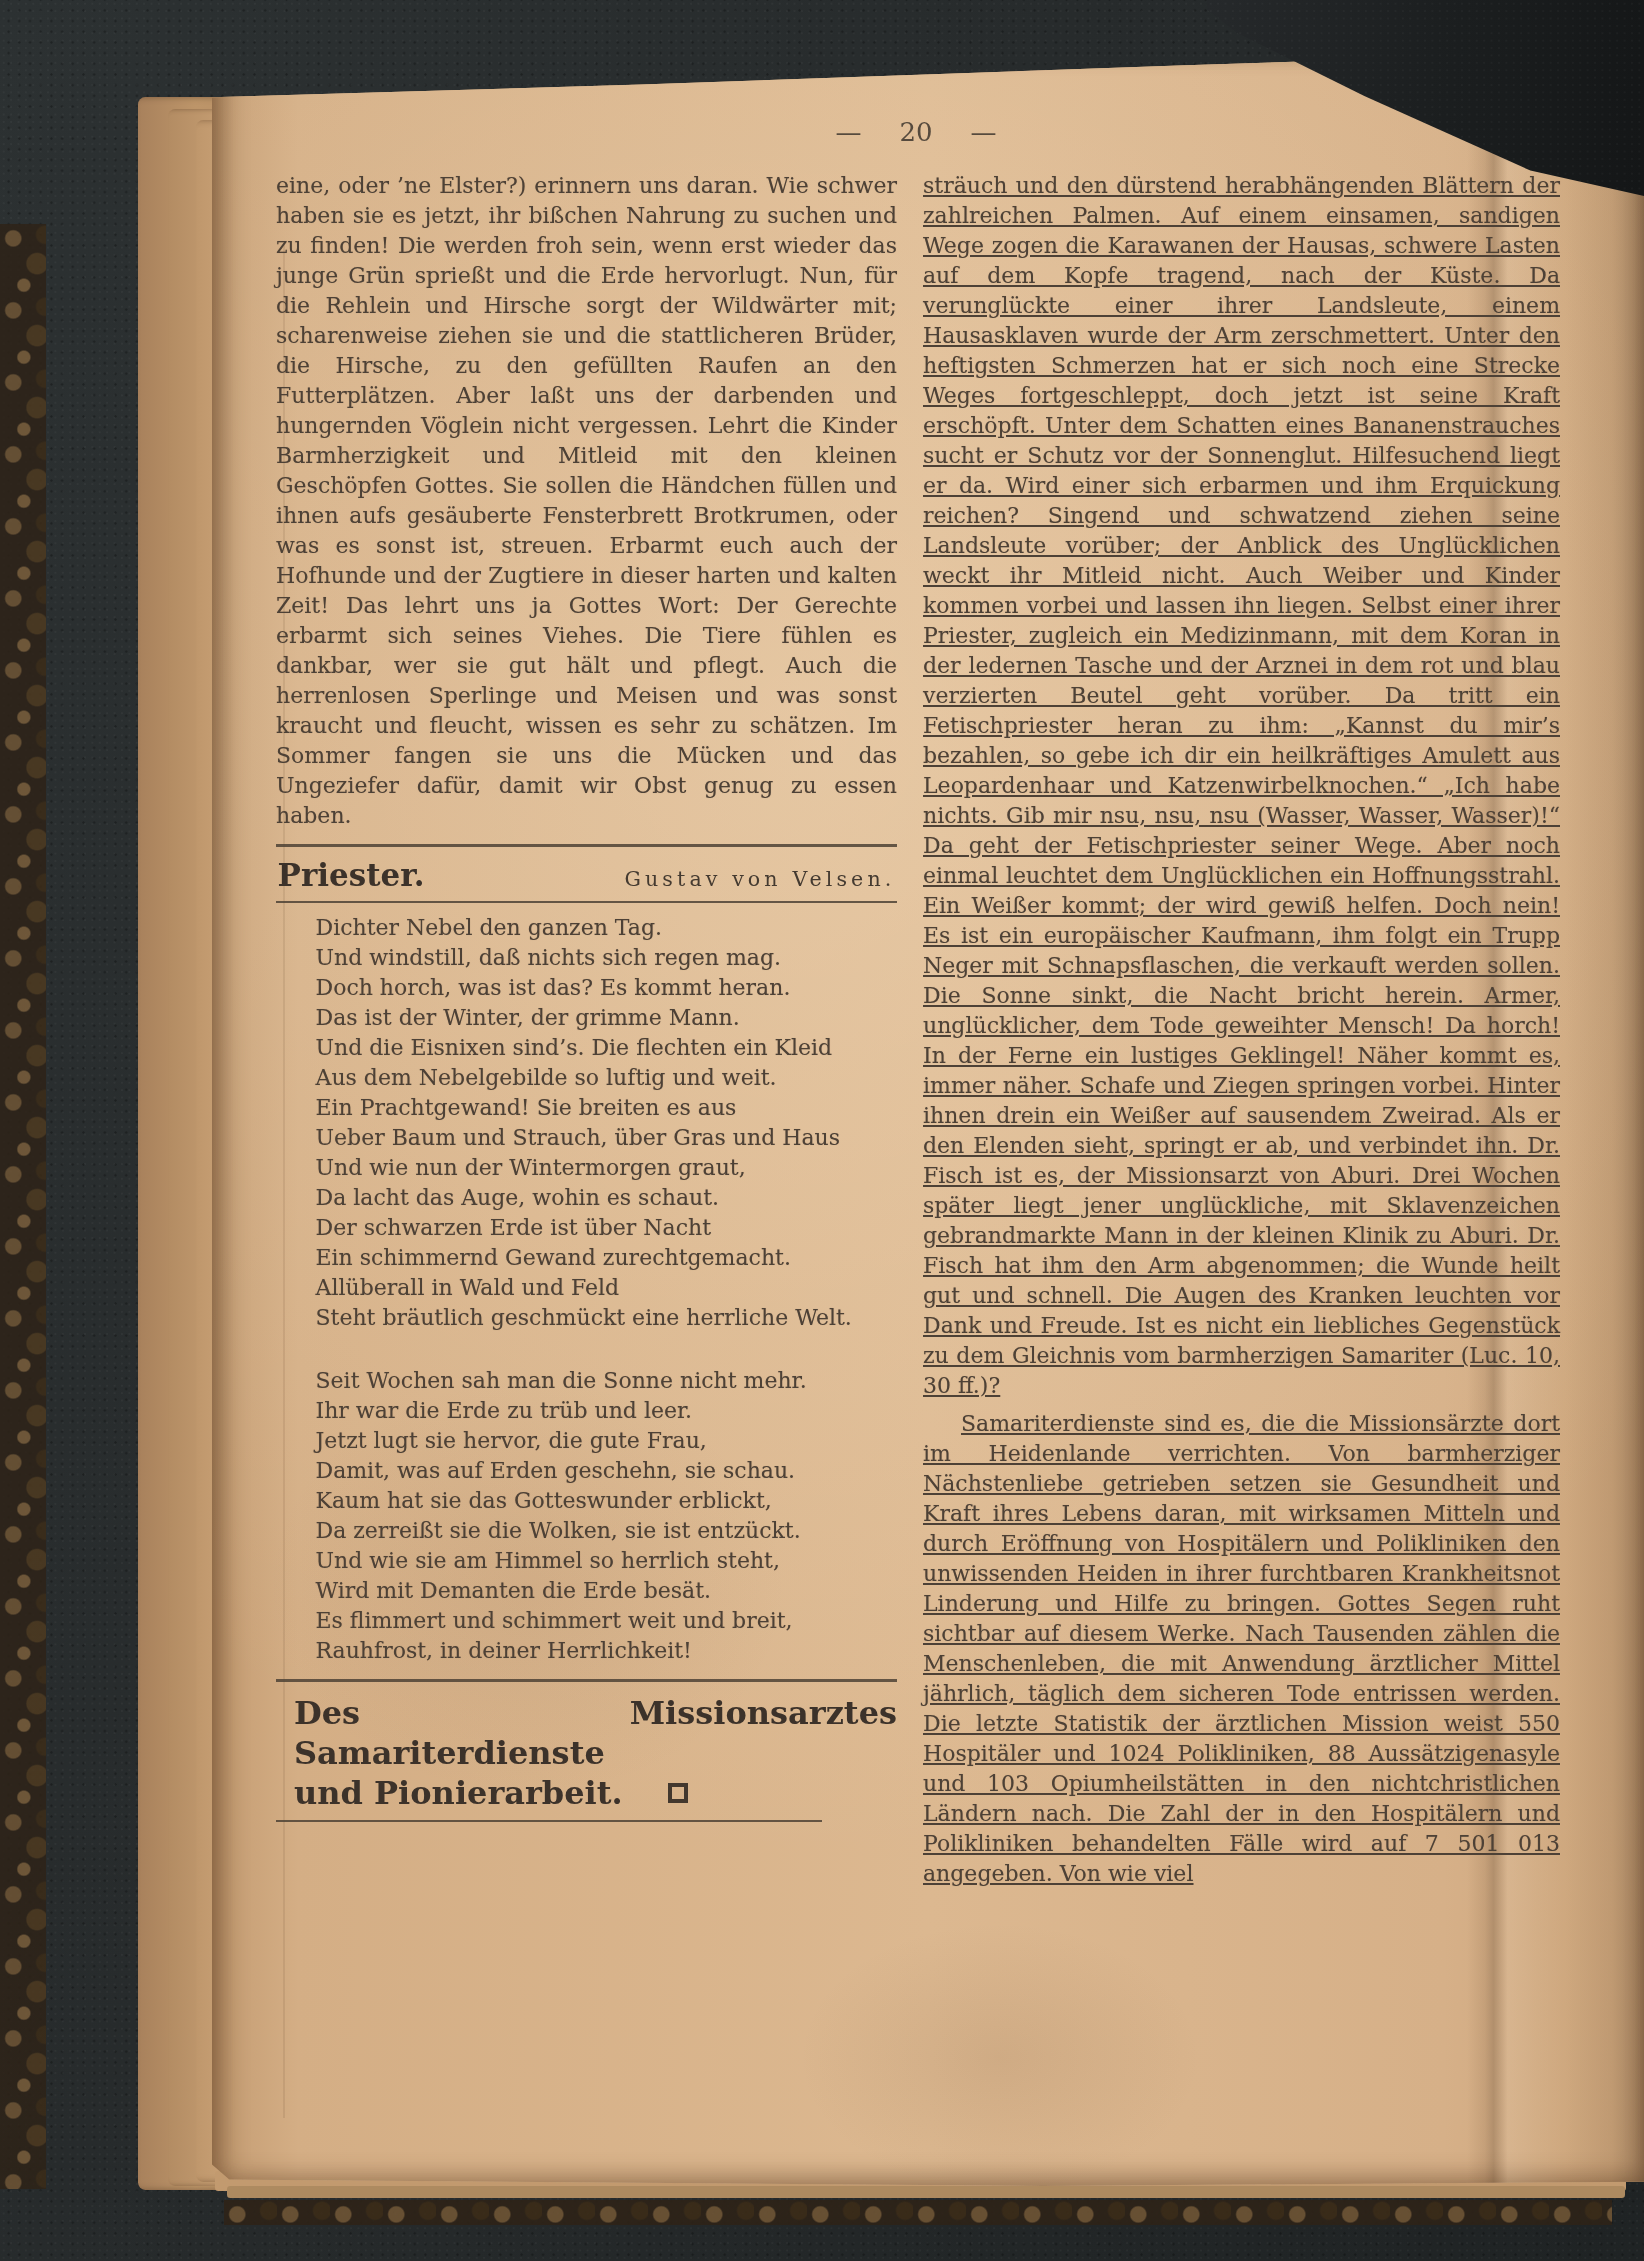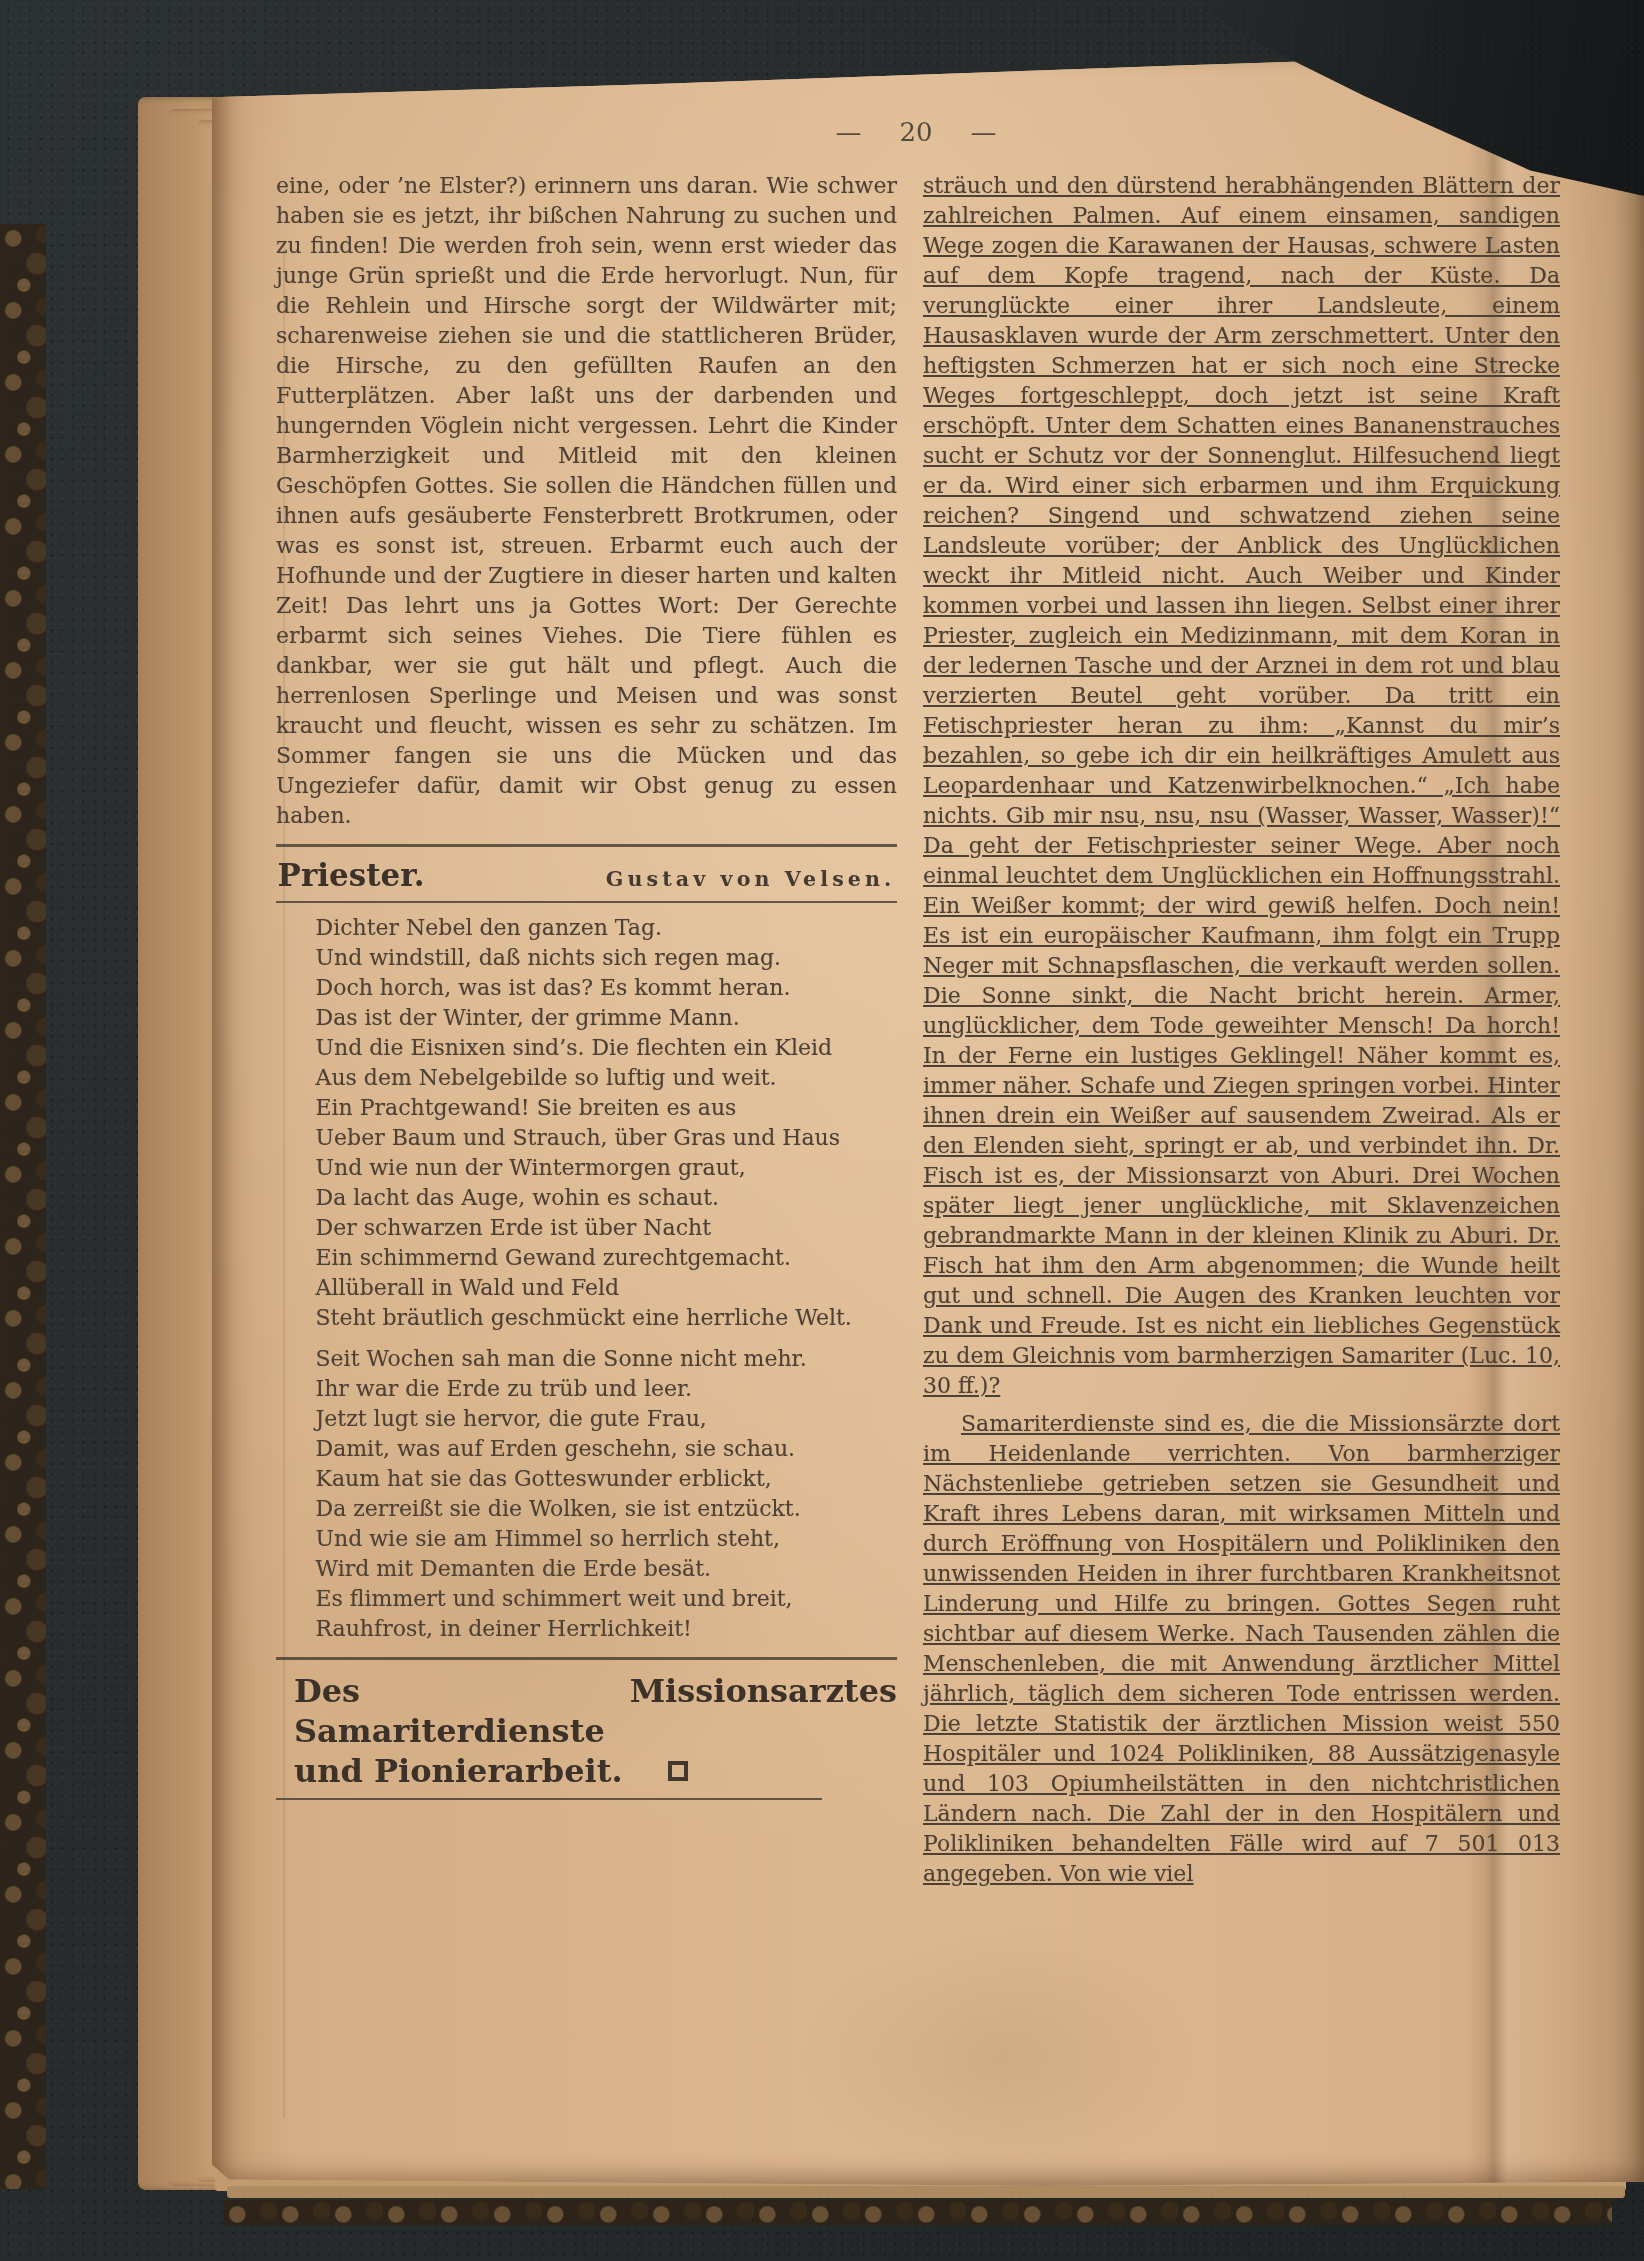--- a/index.html
+++ b/index.html
@@ -74,23 +74,23 @@
 
   .body-text{font-size:22px;line-height:30px;text-align:justify;margin:0;text-shadow:0 0 0.8px rgba(85,64,48,.30);}
   .indent{text-indent:38px;}
   .mt{margin-top:8.2px;}
 
   .rule{height:2.5px;background:#4e4235;border:none;margin:13px 0 0;opacity:.85;}
   .rule-short{width:88%;}
 
   .poem-head{display:flex;justify-content:space-between;align-items:baseline;padding:10px 1.6px 8.2px;}
   .poem-title{font-size:31px;font-weight:bold;color:#3c322a;}
-  .poem-author{font-size:20.6px;font-weight:bold;letter-spacing:4.1px;color:#443a30;}
+  .poem-author{font-size:20.6px;font-weight:normal;letter-spacing:4.1px;color:#443a30;}
   .poem{font-size:22px;line-height:30px;margin:10px 0 0 11.5px;white-space:pre-line;text-align:left;text-shadow:0 0 0.8px rgba(85,64,48,.30);padding-left:28px;}
-  .stanza-2{margin-top:11px;}
+  .stanza-2{margin-top:33px;}
 
   .art-head{position:relative;margin-top:11.5px;font-weight:bold;font-size:32px;line-height:40px;color:#3c322a;margin-left:18px;}
   .art-head .line1{text-align:justify;text-align-last:justify;}
   .end-square{position:absolute;left:374px;bottom:10px;width:12.3px;height:12.3px;border:4.1px solid #43382e;background:transparent;}
 </style>
 </head>
 <body>
 
 <div class="scene">
 

